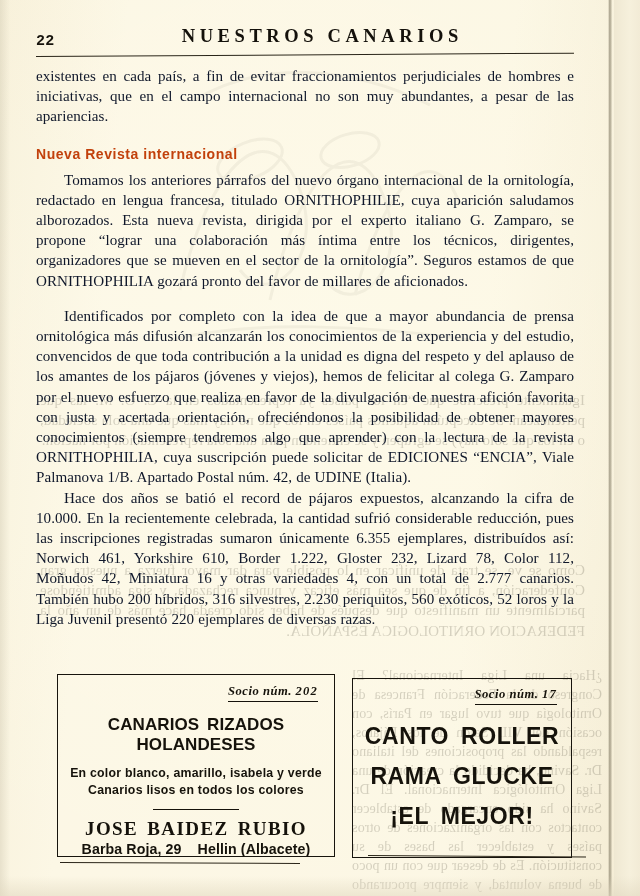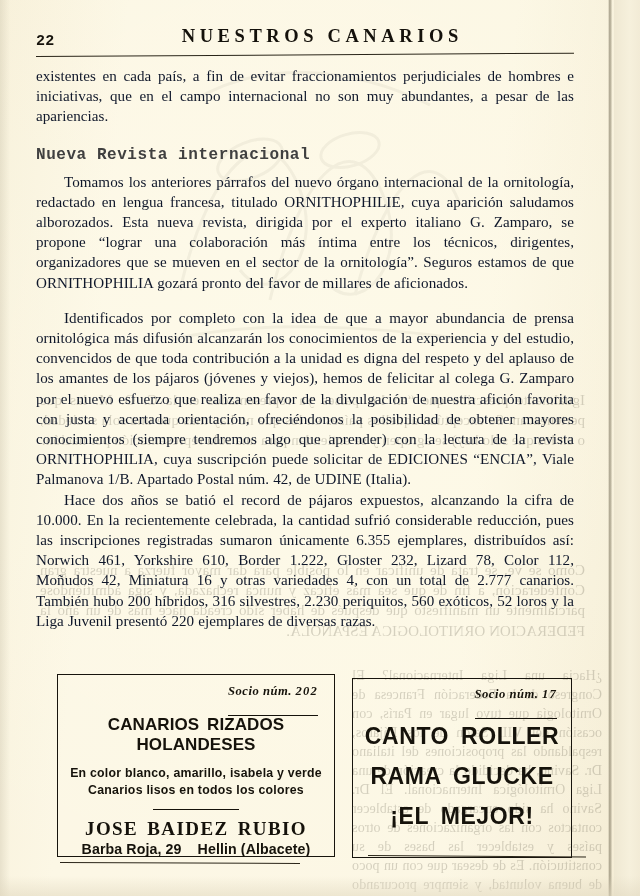--- a/index.html
+++ b/index.html
@@ -159,24 +159,24 @@
     letter-spacing: 0.05px;
     -webkit-hyphens: none;
     hyphens: none;
     word-spacing: 0.2px;
   }
   p.body.no-indent { text-indent: 0; }
   p.body.gap-top { margin-top: 15px; }
 
   h2.section-head {
     margin: 0;
-    font-family: Liberation Mono, monospace;
-    font-size: 16px;
-    font-weight: bold;
-    color: #404040;
+    font-family: Liberation Sans, sans-serif;
+    font-size: 14px;
+    font-weight: bold;
+    color: #c2410c;
     letter-spacing: 0.55px;
   }
   h2.section-head.sp1 { margin-top: 19px; margin-bottom: 8px; }
   h2.section-head.sp2 { margin-top: 21px; margin-bottom: 8px; }
 
   
   #ads {
     position: absolute;
     left: 0;
     top: 674px;
@@ -204,21 +204,21 @@
 
   .socio {
     position: absolute;
     font-family: "Liberation Serif", serif;
     font-style: italic;
     font-size: 12.6px;
     font-weight: bold;
     color: #15120b;
     letter-spacing: 0.5px;
     border-bottom: 1.4px solid #15120b;
-    padding-bottom: 16px;
+    padding-bottom: 2px;
     white-space: nowrap;
   }
   #ad-left .socio { right: 16px; top: 9px; }
   #ad-right .socio { right: 14px; top: 8px; }
   .socio .socio-num {
     font-style: italic;
     letter-spacing: 1.2px;
   }
 
   .ad-headline {

